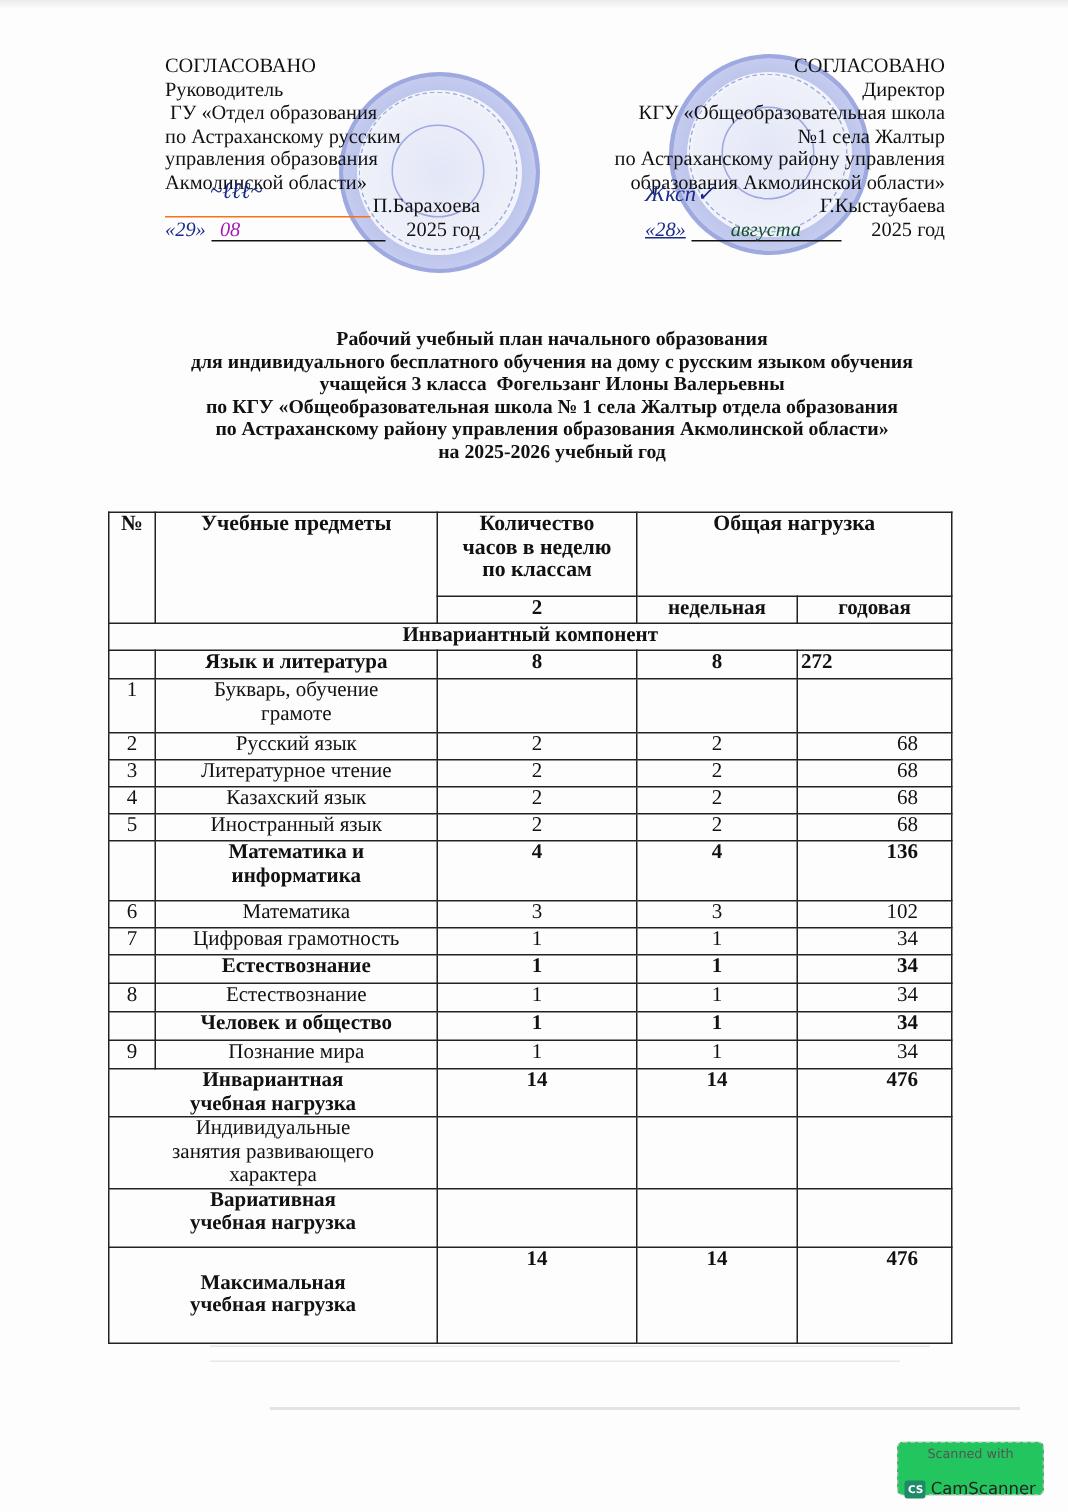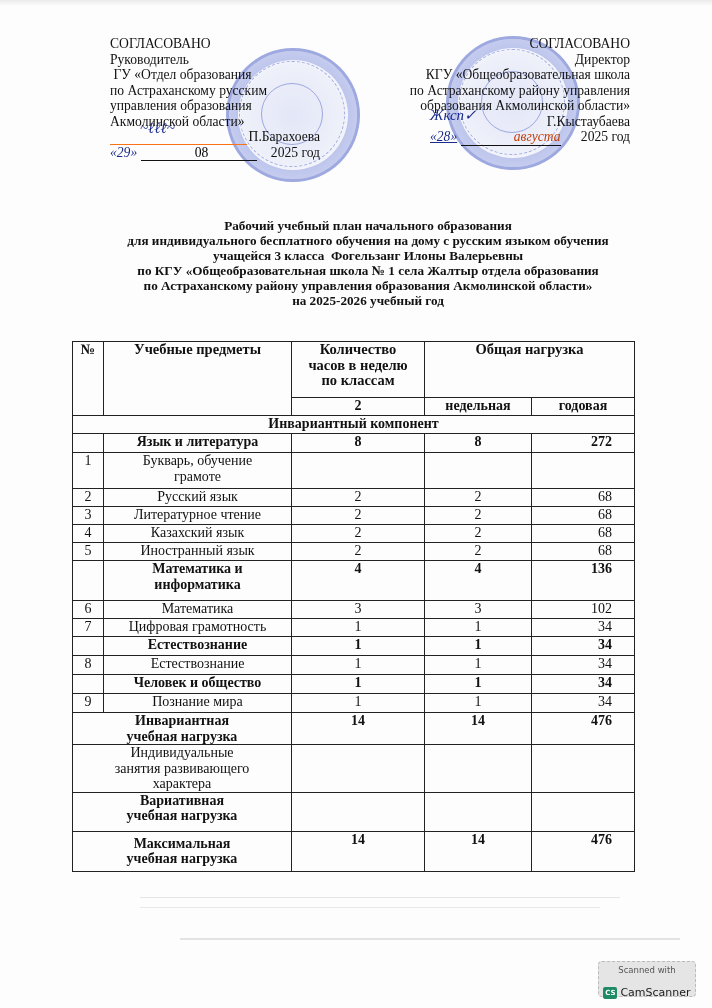--- a/index.html
+++ b/index.html
@@ -35,21 +35,21 @@
     border-collapse: collapse; font-size: 14px;
   }
   table.plan td {
     border: 1.4px solid #222; padding: 0 2px; text-align: center;
     vertical-align: top; line-height: 15.5px;
   }
   .b { font-weight: bold; }
   .hdr { font-size: 14.5px; }
   .cs-badge {
     position: absolute; left: 598px; top: 961px; width: 96px; height: 34px;
-    border: 1px dashed #bbb; border-radius: 4px; background: #e5e5e5;
+    border: 1px dashed #bbb; border-radius: 4px; background: #22c55e;
     font-family: "DejaVu Sans", sans-serif; text-align: center;
   }
   .cs-top { font-size: 8.5px; color: #555; margin-top: 3px; }
   .cs-bot { display: flex; align-items: center; justify-content: center; margin-top: 11px; }
   .cs-logo {
     width: 14px; height: 12px; background: #1f8a66; color: #fff; border-radius: 2px;
     font-size: 7px; font-weight: bold; line-height: 12px; margin-right: 3px;
   }
   .cs-name { font-size: 11px; color: #222; }
   .scan-shadow {
@@ -80,38 +80,39 @@
   <div>управления образования</div>
   <div>Акмолинской области»</div>
   <div class="sigline" style="width:210px;border-bottom:0;">
     <span style="flex:1;border-bottom:1px solid #f97316;margin-right:2px;position:relative;">
       <span style="position:absolute;left:30px;top:-8px;font-style:italic;color:#1a2a8a;font-size:15px;">~ℓℓℓ~</span>
     </span>
     <span>П.Барахоева</span>
   </div>
   <div class="sigline" style="width:210px;">
     <span><span style="color:#1a2a8a;font-style:italic;">«29»</span>
-    <span style="color:#000000;display:inline-block;width:110px;border-bottom:1px solid #111;text-align:center;padding-left:6px;">08</span></span>
+    <span style="color:#a21caf;font-style:italic;display:inline-block;width:110px;border-bottom:1px solid #111;text-align:left;padding-left:6px;">08</span></span>
     <span>2025 год</span>
   </div>
 </div>
 
 <div class="block right-block">
   <div>СОГЛАСОВАНО</div>
   <div>Директор</div>
   <div>КГУ «Общеобразовательная школа</div>
+  <div>№1 села Жалтыр</div>
   <div>по Астраханскому району управления</div>
   <div>образования Акмолинской области»</div>
   <div style="position:relative;">
     <span style="position:absolute;left:20px;top:-6px;font-style:italic;color:#1a2a8a;font-size:15px;">Жксп✓</span>
     <span>Г.Кыстаубаева</span>
   </div>
   <div class="sigline" style="width:200px;margin-left:auto;">
     <span><span style="color:#1a2a8a;font-style:italic;text-decoration:underline;">«28»</span>
-    <span style="color:#c2410c;font-style:italic;display:inline-block;width:100px;border-bottom:1px solid #111;text-align:right;">августа</span></span>
+    <span style="color:#14532d;font-style:italic;display:inline-block;width:100px;border-bottom:1px solid #111;text-align:center;">августа</span></span>
     <span>2025 год</span>
   </div>
 </div>
 
 <div class="title">
   <div>Рабочий учебный план начального образования</div>
   <div>для индивидуального бесплатного обучения на дому с русским языком обучения</div>
   <div style="white-space:pre">учащейся 3 класса  Фогельзанг Илоны Валерьевны</div>
   <div>по КГУ «Общеобразовательная школа № 1 села Жалтыр отдела образования</div>
   <div>по Астраханскому району управления образования Акмолинской области»</div>
@@ -140,21 +141,21 @@
   </tr>
   <tr style="height:18px">
     <td colspan="5" class="b">Инвариантный компонент</td>
   </tr>
 
   <tr style="height:19px">
     <td></td>
     <td class="b">Язык и литература</td>
     <td class="b">8</td>
     <td class="b">8</td>
-    <td class="b" style="text-align:right;padding-right:22px;">272</td>
+    <td class="b" style="text-align:left;padding-right:22px;">272</td>
   </tr>
   <tr style="height:36px">
     <td>1</td>
     <td style="padding:0 28px;">Букварь, обучение грамоте</td>
     <td></td>
     <td></td>
     <td></td>
   </tr>
   <tr style="height:18px">
     <td>2</td>
@@ -246,21 +247,21 @@
     <td></td>
     <td></td>
   </tr>
   <tr style="height:39px">
     <td colspan="2" class="b" style="padding:0 50px;">Вариативная учебная нагрузка</td>
     <td></td>
     <td></td>
     <td></td>
   </tr>
   <tr style="height:36px">
-    <td colspan="2" class="b" style="padding:4px 40px;">Максимальная учебная нагрузка</td>
+    <td colspan="2" class="b" style="padding:16px 40px;">Максимальная учебная нагрузка</td>
     <td class="b">14</td>
     <td class="b">14</td>
     <td class="b" style="text-align:right;padding-right:22px;">476</td>
   </tr>
 </tbody>
   </table>
 
 <div class="abs" style="left:140px;top:897px;width:480px;height:1px;background:rgba(160,160,170,0.25);"></div>
 <div class="abs" style="left:140px;top:907px;width:460px;height:1px;background:rgba(160,160,170,0.22);"></div>
 <div class="abs" style="left:180px;top:938px;width:500px;height:2px;background:rgba(150,150,165,0.25);"></div>

